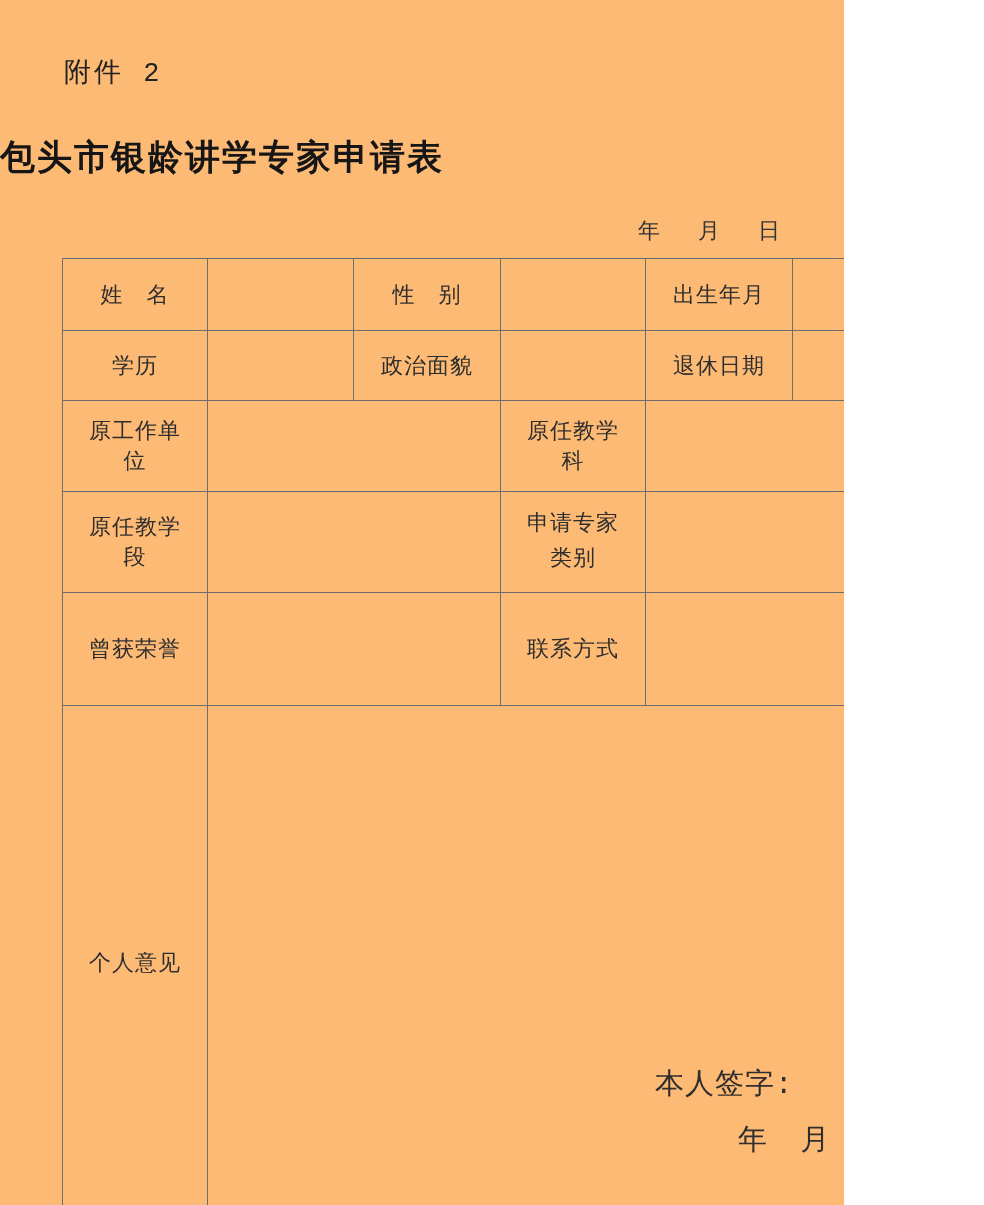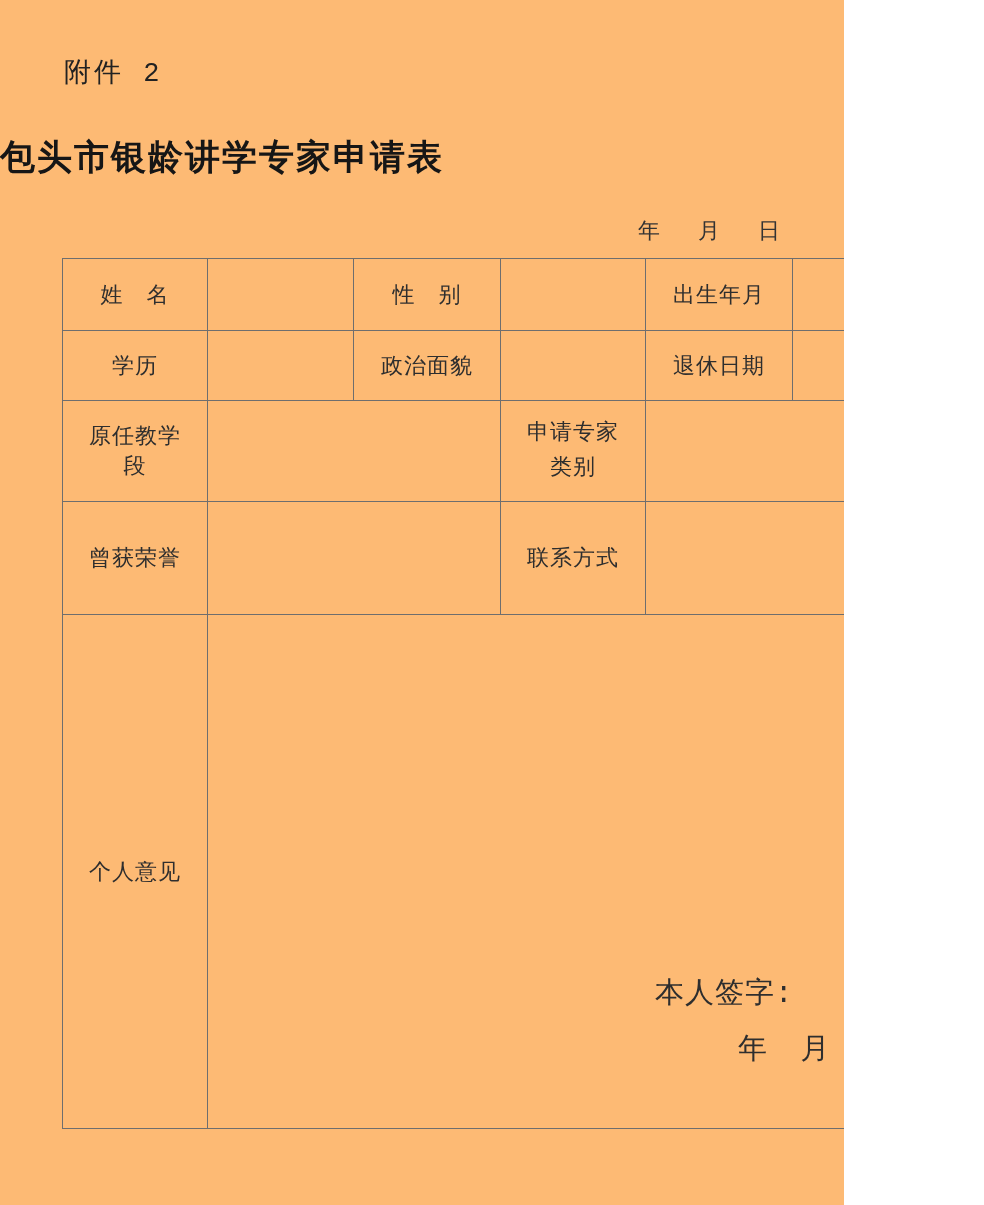--- a/index.html
+++ b/index.html
@@ -137,20 +137,26 @@
         <td></td>
       </tr>
       <tr class="r2">
         <td>学历</td>
         <td></td>
         <td>政治面貌</td>
         <td></td>
         <td>退休日期</td>
         <td></td>
       </tr>
+      <tr class="r3">
+        <td>原工作单位</td>
+        <td colspan="2"></td>
+        <td>原任教学科</td>
+        <td colspan="2"></td>
+      </tr>
       <tr class="r4">
         <td>原任教学段</td>
         <td colspan="2"></td>
         <td class="multiline">申请专家
 类别</td>
         <td colspan="2"></td>
       </tr>
       <tr class="r5">
         <td>曾获荣誉</td>
         <td colspan="2"></td>

